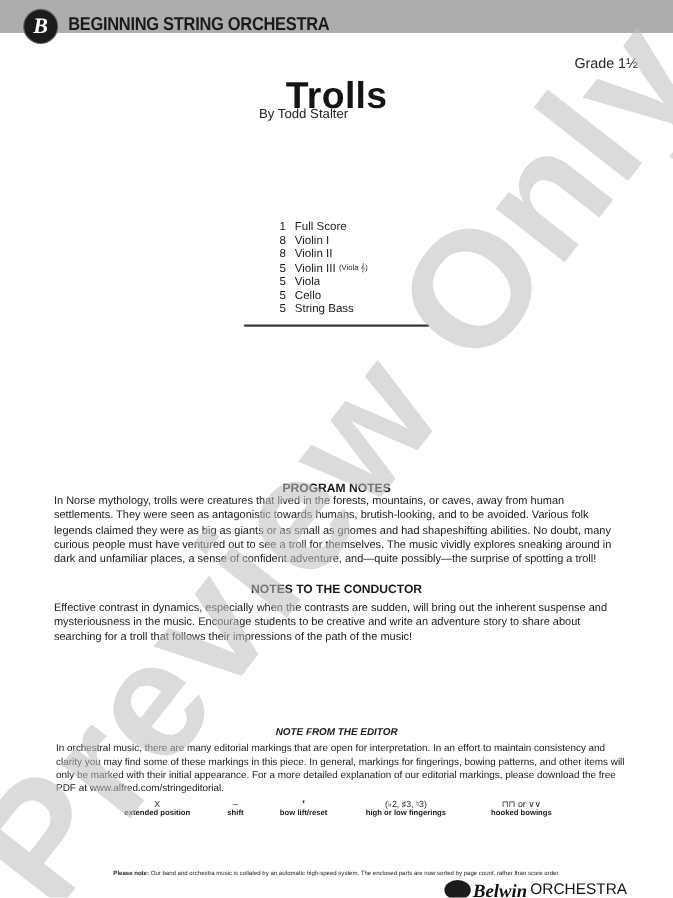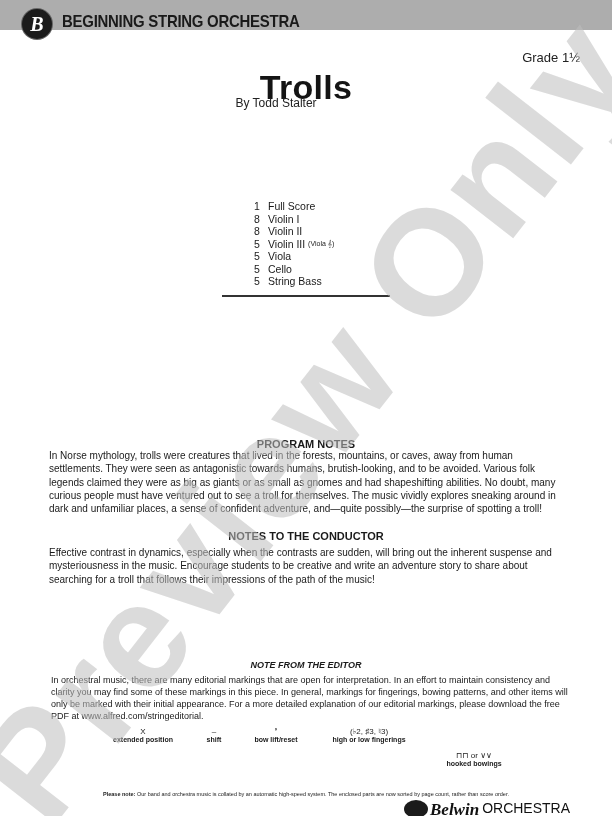--- a/index.html
+++ b/index.html
@@ -145,21 +145,21 @@
     <div class="lbl">shift</div>
   </div>
   <div class="mark" style="left:276px;">
     <div class="sym">❜</div>
     <div class="lbl">bow lift/reset</div>
   </div>
   <div class="mark" style="left:369px;">
     <div class="sym">(♭2, ♯3, ♮3)</div>
     <div class="lbl">high or low fingerings</div>
   </div>
-  <div class="mark" style="left:474px;margin-top:24px;">
+  <div class="mark" style="left:474px;">
     <div class="sym">⊓⊓ or ∨∨</div>
     <div class="lbl">hooked bowings</div>
   </div>
 </div>
 
 <div class="belwin">
   <div class="oval"></div>
   <span class="script">Belwin</span>
   <span class="orch">ORCHESTRA</span>
   <span class="sub">a division of Alfred</span>

